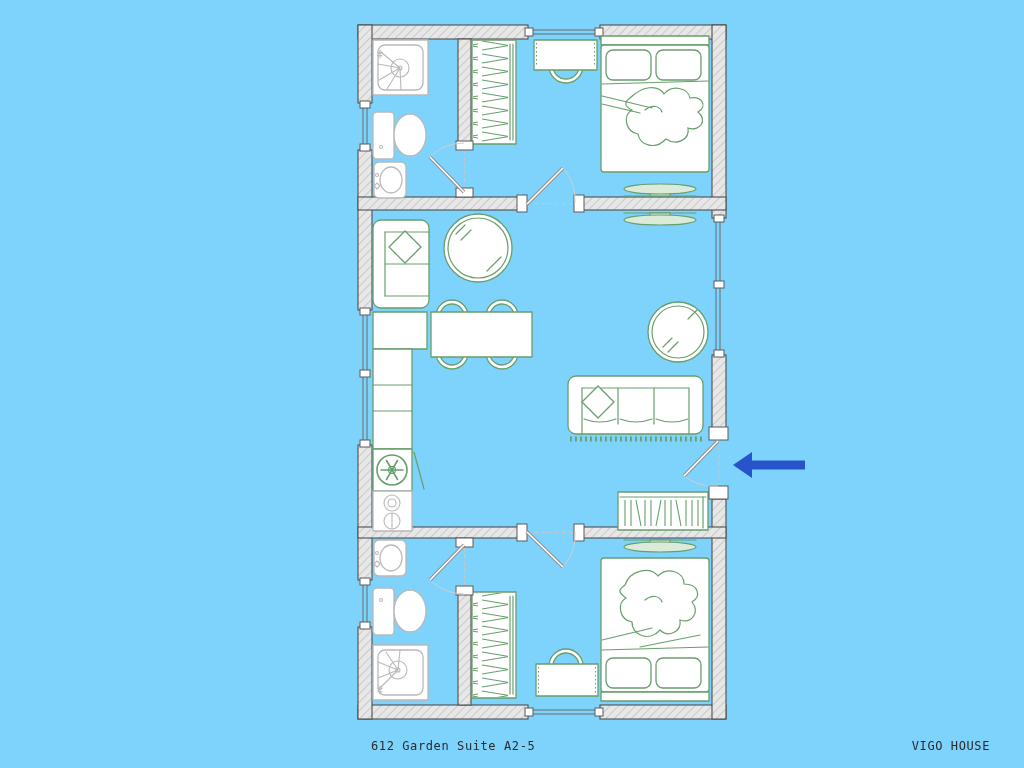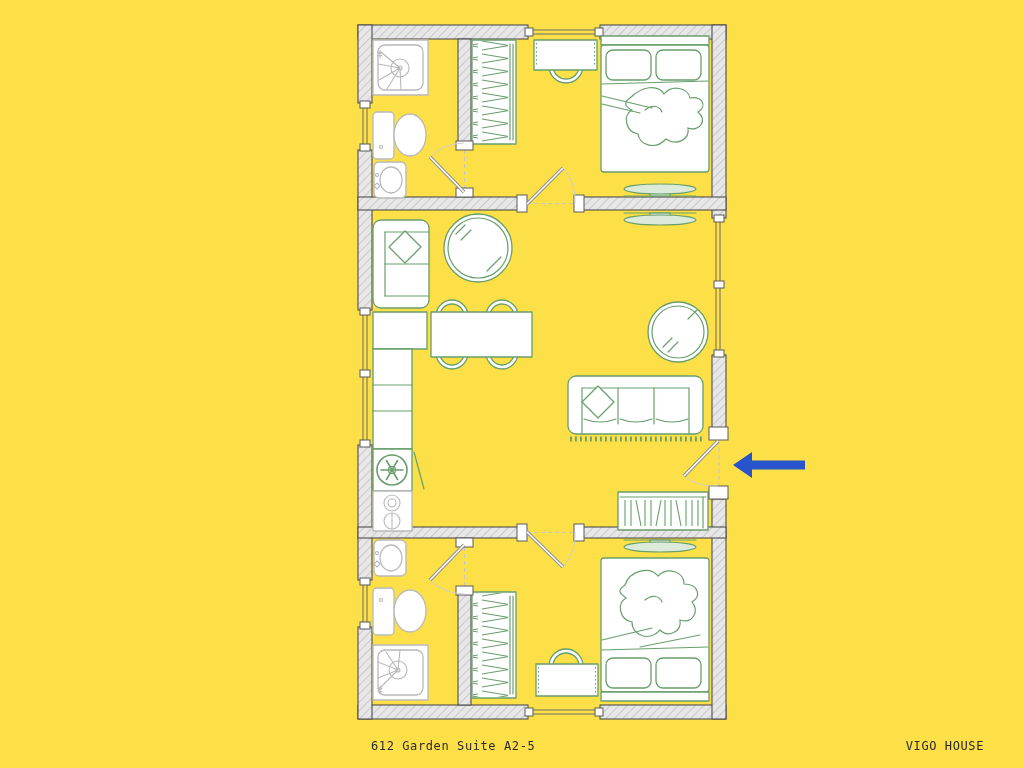--- a/index.html
+++ b/index.html
@@ -1,17 +1,17 @@
 <!DOCTYPE html>
 <html style="--wall-fill: #e7e7e7; --wall-hatch: #bdbdbd; --wall-outline: #4f4f4f; --furniture-green: #689f6c; --furniture-green-fill: #dcead9; --fixture-gray: #b9b9b9; --dash-gray: #c6c6c6; --arrow-blue: #2754cb; --text-color: #2b2b2b;"><head>
 <meta charset="utf-8">
 <style>
   html,body{margin:0;padding:0;width:1024px;height:768px;background:#fff;overflow:hidden;
     font-family:"DejaVu Sans Mono","Liberation Mono",monospace;}
-  #stage{position:relative;width:1024px;height:768px;background:#fde047;text-align:right;}
+  #stage{position:relative;width:1024px;height:768px;background:#7dd3fc;text-align:right;}
   svg{position:absolute;left:0;top:0;}
   
   .w{fill:url(#hatch);stroke:var(--wall-outline);stroke-width:1.1;}
   .hatch-bg{fill:var(--wall-fill);}
   .hatch-ln{stroke:var(--wall-hatch);stroke-width:1.4;}
   .cap{fill:#fff;stroke:#5a5a5a;stroke-width:1;}
   .glz{stroke:#6b6b6b;stroke-width:1;fill:none;}
   
   .g{stroke:var(--furniture-green);fill:#fff;stroke-width:1.3;stroke-linejoin:round;}
   .gl{stroke:var(--furniture-green);fill:none;stroke-width:1.2;stroke-linecap:round;}
@@ -23,21 +23,21 @@
   .x{stroke:var(--fixture-gray);fill:#fff;stroke-width:1.3;stroke-linejoin:round;}
   .xl{stroke:var(--fixture-gray);fill:none;stroke-width:1.1;stroke-linecap:round;}
   
   .leaf1{stroke:#8f8f8f;stroke-width:3.6;fill:none;}
   .leaf2{stroke:#fff;stroke-width:1.6;fill:none;}
   .arc{stroke:#cfcfcf;fill:none;stroke-width:1;}
   .dash{stroke:var(--dash-gray);stroke-dasharray:4 3;stroke-width:1;fill:none;}
   .arrow{fill:var(--arrow-blue);}
   .footer-label{position:absolute;top:739px;font-size:12px;letter-spacing:.6px;color:var(--text-color);white-space:nowrap;}
   .footer-label.left{left:371px;}
-  .footer-label.right{right:40px;}
+  .footer-label.right{right:34px;}
 </style>
 </head>
 <body>
 
 <div id="stage">
 <svg width="1024" height="768" viewBox="0 0 1024 768">
   <defs>
     <pattern id="hatch" width="6" height="6" patternUnits="userSpaceOnUse" patternTransform="rotate(45)">
       <rect width="6" height="6" class="hatch-bg"></rect>
       <line x1="0" y1="0" x2="0" y2="6" class="hatch-ln"></line>

